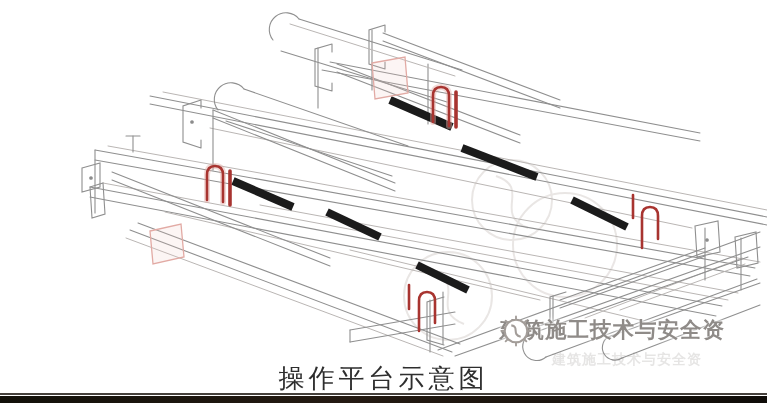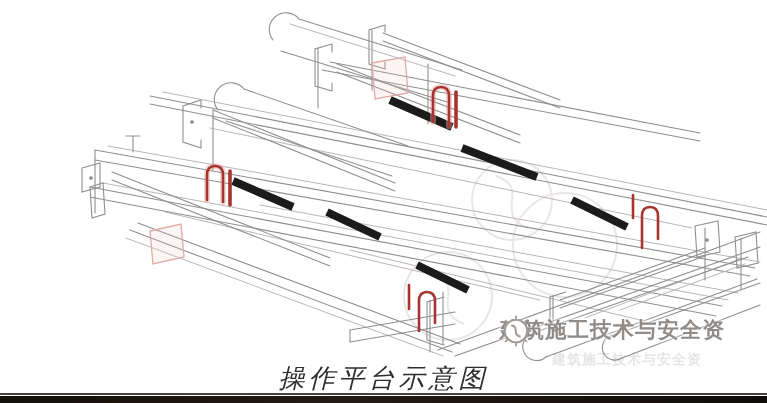--- a/index.html
+++ b/index.html
@@ -38,21 +38,21 @@
   .wm-text{
     font-size:21.5px;font-weight:bold;color:var(--watermark-gray);
     letter-spacing:1px;text-shadow:0 0 3px #ffffff,0 0 6px #ffffff;
   }
   .wm-text-faint{
     position:absolute;left:552px;top:351px;font-size:14px;font-weight:bold;
     color:var(--watermark-gray);opacity:.22;white-space:nowrap;letter-spacing:1px;
   }
   .caption{
     position:absolute;left:0;top:363px;width:100%;text-align:center;
-    font-size:26px;color:var(--caption-text);letter-spacing:4px;line-height:30px;font-style:italic;
+    font-size:26px;color:var(--caption-text);letter-spacing:4px;line-height:30px;
   }
   .divider-line{position:absolute;left:0;top:393px;width:100%;height:2px;background:var(--divider-dark);}
   .bottom-bar{position:absolute;left:0;top:396px;width:100%;height:7px;
     background:linear-gradient(90deg,#121009 0%,#241a12 45%,#0f0c08 100%);}
 </style>
 </head>
 <body>
 
 <div class="stage">
 

